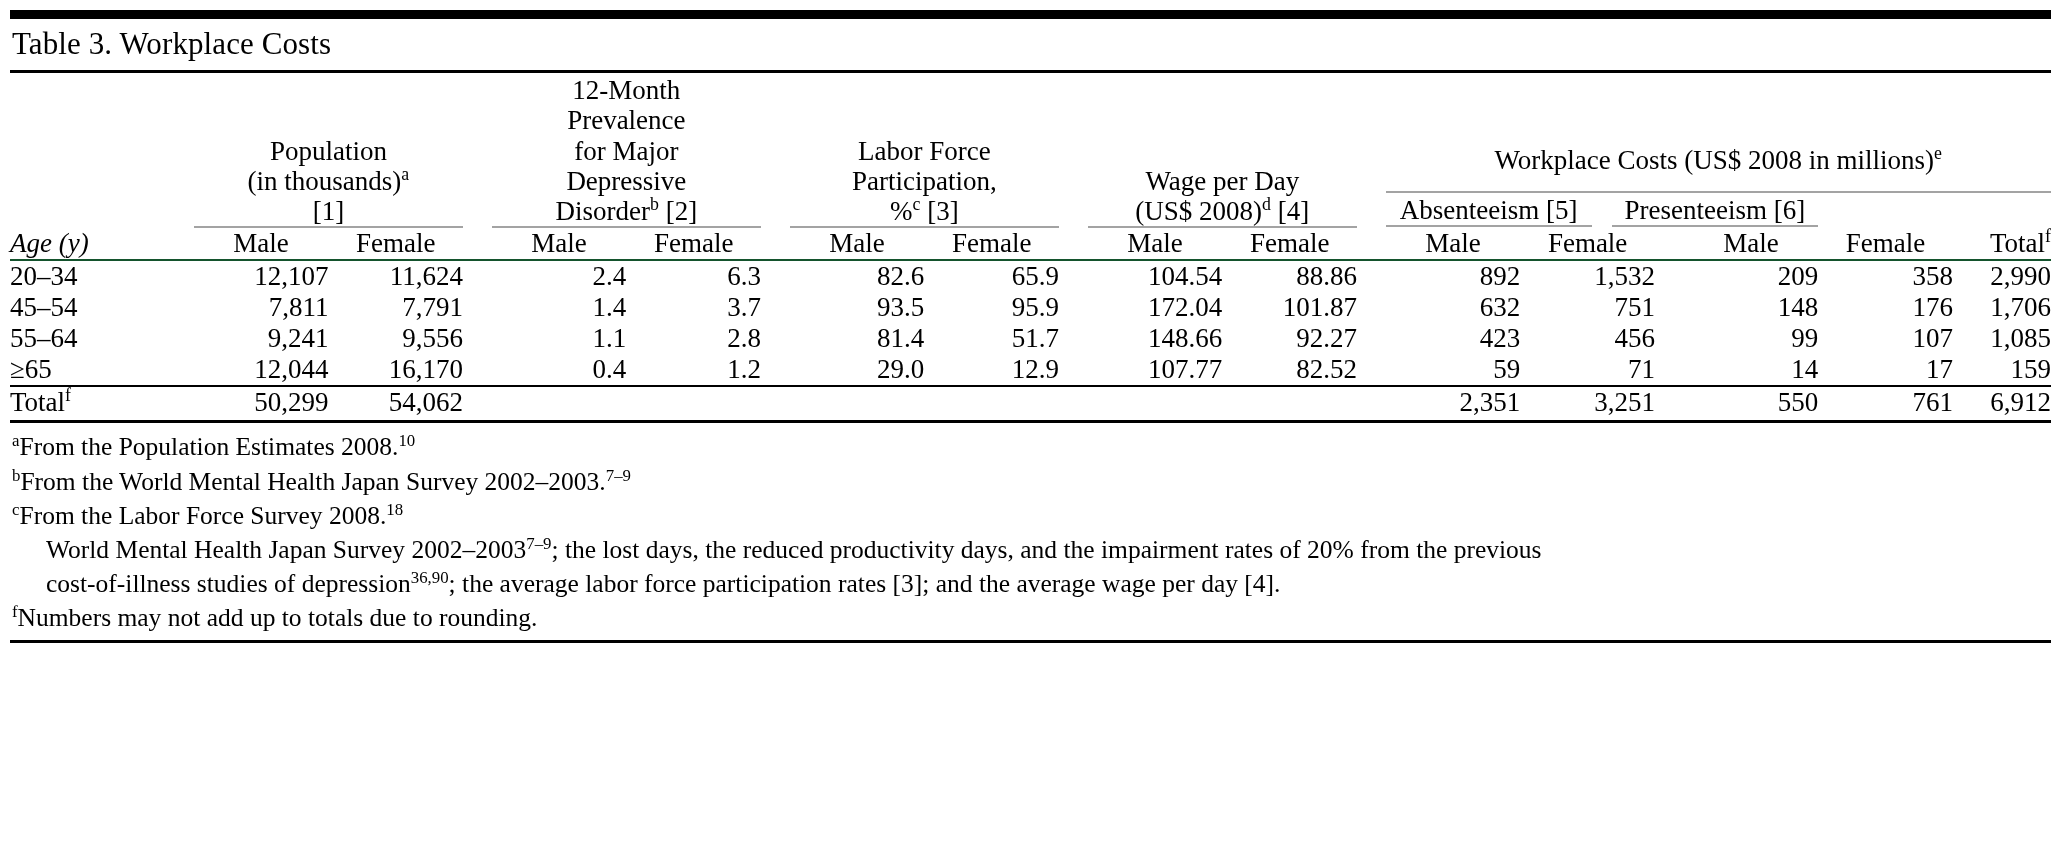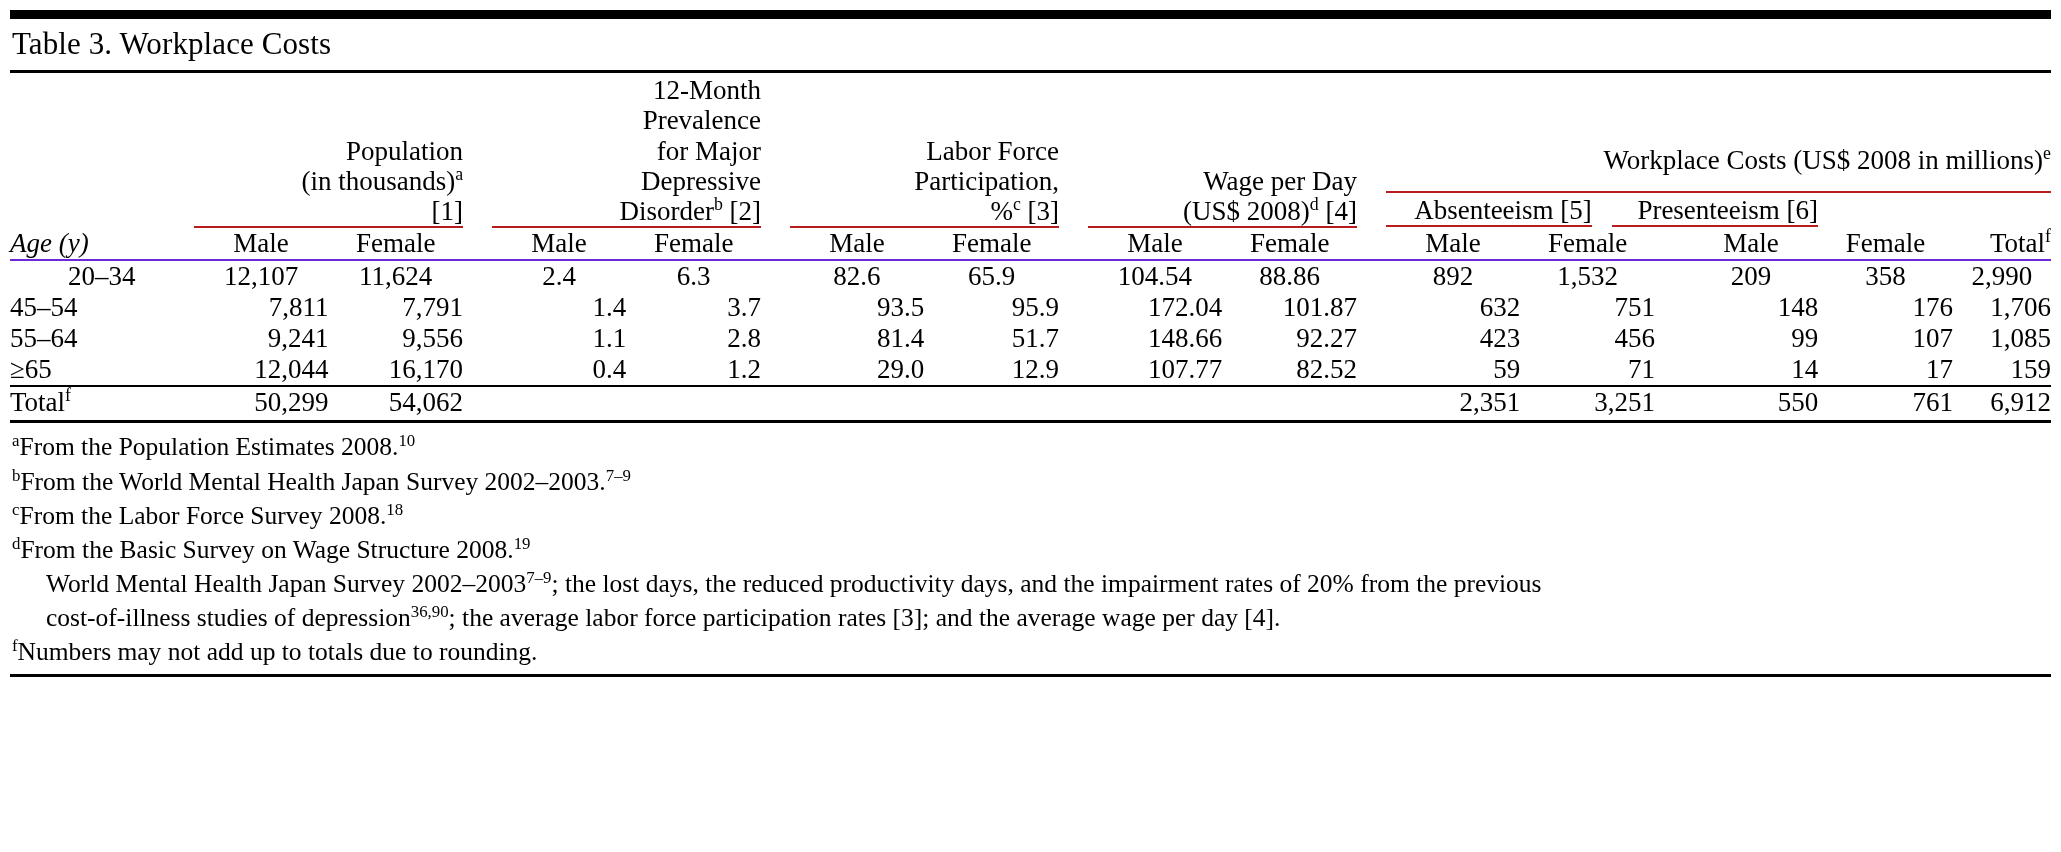--- a/index.html
+++ b/index.html
@@ -47,37 +47,35 @@
     padding: 0;
     vertical-align: bottom;
   }
   .hdr-group {
     text-align: center;
     font-size: 27px;
     line-height: 1.12;
     padding-bottom: 2px;
   }
   .grp-rule {
-    border-bottom: 2px solid #b91c1c;
-    text-align: right;
+    border-bottom: 2px solid #a3a3a3;
   }
   .sub-hdr {
     text-align: center;
     font-size: 27px;
     padding: 2px 0 6px 0;
   }
   .sub-hdr-left {
     text-align: left;
     font-size: 27px;
     padding: 2px 0 6px 0;
     font-style: italic;
   }
   .row-rule-top td {
-    border-top: 2px solid #6d28d9;
-    text-align: center;
+    border-top: 2px solid #14532d;
   }
   .body-row td {
     padding: 3px 0 3px 0;
     font-size: 27px;
   }
   .num {
     text-align: right;
   }
   .lbl {
     text-align: left;
@@ -355,21 +353,20 @@
 
   <div class="rule-bottom"></div>
 
   <div class="footnotes">
     <div class="fn"><sup>a</sup><span>From the Population Estimates 2008.</span><sup>10</sup></div>
 
     <div class="fn"><sup>b</sup><span>From the World Mental Health Japan Survey 2002–2003.</span><sup>7–9</sup></div>
 
     <div class="fn"><sup>c</sup><span>From the Labor Force Survey 2008.</span><sup>18</sup></div>
 
-    <div class="fn"><sup>d</sup><span>From the Basic Survey on Wage Structure 2008.</span><sup>19</sup></div>
 
     <div class="fn fn-cont"><span>World Mental Health Japan Survey 2002–2003</span><sup>7–9</sup><span>; the lost days, the reduced productivity days, and the impairment rates of 20% from the previous</span></div>
     <div class="fn fn-cont"><span>cost-of-illness studies of depression</span><sup>36,90</sup><span>; the average labor force participation rates [3]; and the average wage per day [4].</span></div>
 
     <div class="fn"><sup>f</sup><span>Numbers may not add up to totals due to rounding.</span></div>
   </div>
 
   <div class="rule-final"></div>
 
 </div>

